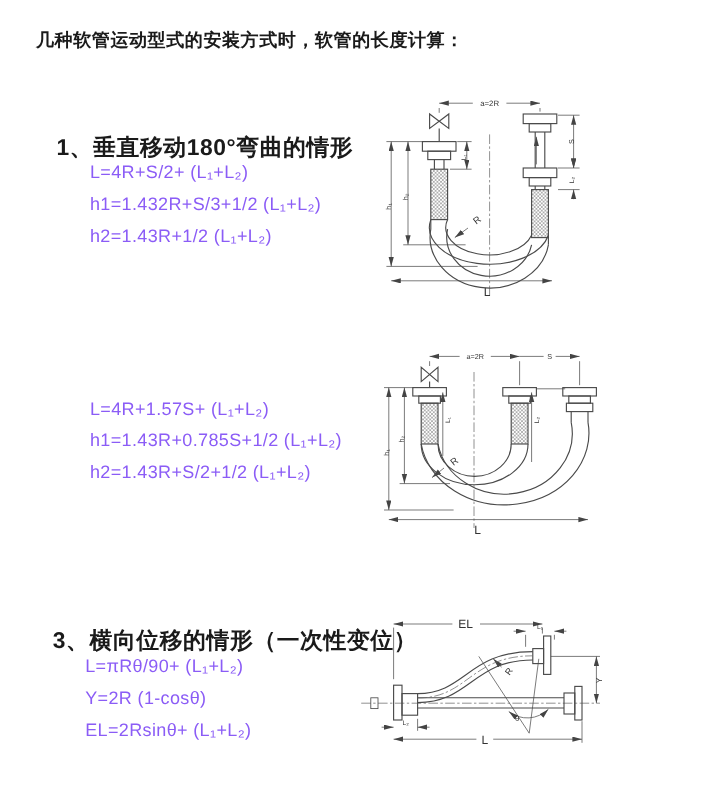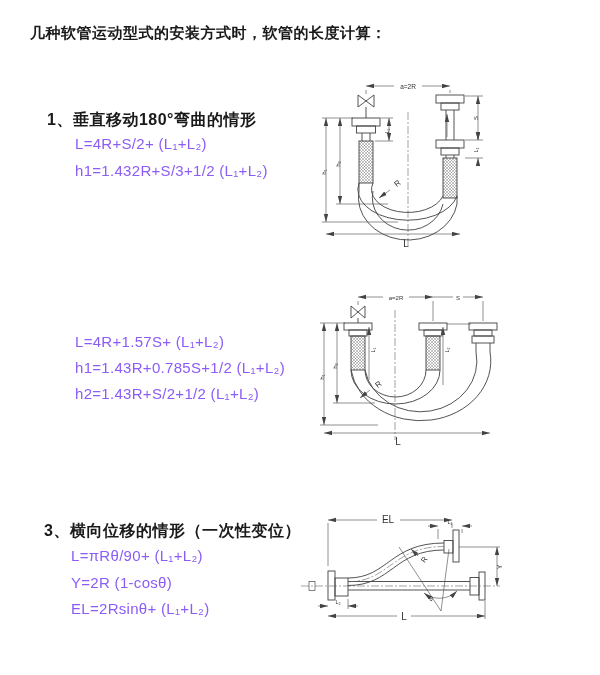--- a/index.html
+++ b/index.html
@@ -7,21 +7,21 @@
     width:600px;height:675px;background:#ffffff;
     font-family:"Liberation Sans","DejaVu Sans",sans-serif;
     color:#1a1a1a;overflow:hidden;
   }
   .page{position:relative;width:600px;height:569px;background:#fff;}
   .doc-title{
     position:absolute;left:30px;top:24px;
     font-size:15px;font-weight:bold;letter-spacing:.5px;white-space:nowrap;
   }
   .sec-heading{
-    position:absolute;font-size:16px;font-weight:bold;letter-spacing:.5px;white-space:nowrap;
+    position:absolute;font-size:19px;font-weight:bold;letter-spacing:.5px;white-space:nowrap;
   }
   .formula{
     position:absolute;font-size:15px;font-weight:500;letter-spacing:.3px;white-space:nowrap;
     color:#8b5cf6;
   }
   svg{position:absolute;overflow:visible;}
   svg text{font-family:"Liberation Sans","DejaVu Sans",sans-serif;fill:#333;stroke:none;}
   .dr{stroke:#4a4a4a;stroke-width:.95;fill:none;}
   .dm{stroke:#555;stroke-width:.65;fill:none;}
   .cl{stroke:#666;stroke-width:.6;fill:none;stroke-dasharray:8 2 2 2;}
@@ -30,20 +30,21 @@
 </head>
 <body>
 
 <div class="page">
 
   <div class="doc-title">几种软管运动型式的安装方式时，软管的长度计算：</div>
 
   <div class="sec-heading" style="left:47px;top:110px;">1、垂直移动180°弯曲的情形</div>
   <div class="formula" style="left:75px;top:135px;">L=4R+S/2+ (L₁+L₂)</div>
   <div class="formula" style="left:75px;top:162px;">h1=1.432R+S/3+1/2 (L₁+L₂)</div>
+  <div class="formula" style="left:75px;top:189px;">h2=1.43R+1/2 (L₁+L₂)</div>
 
   <div class="formula" style="left:75px;top:333px;">L=4R+1.57S+ (L₁+L₂)</div>
   <div class="formula" style="left:75px;top:359px;">h1=1.43R+0.785S+1/2 (L₁+L₂)</div>
   <div class="formula" style="left:75px;top:385px;">h2=1.43R+S/2+1/2 (L₁+L₂)</div>
 
   <div class="sec-heading" style="left:44px;top:521px;">3、横向位移的情形（一次性变位）</div>
   <div class="formula" style="left:71px;top:547px;">L=πRθ/90+ (L₁+L₂)</div>
   <div class="formula" style="left:71px;top:574px;">Y=2R (1-cosθ)</div>
   <div class="formula" style="left:71px;top:600px;">EL=2Rsinθ+ (L₁+L₂)</div>
 

